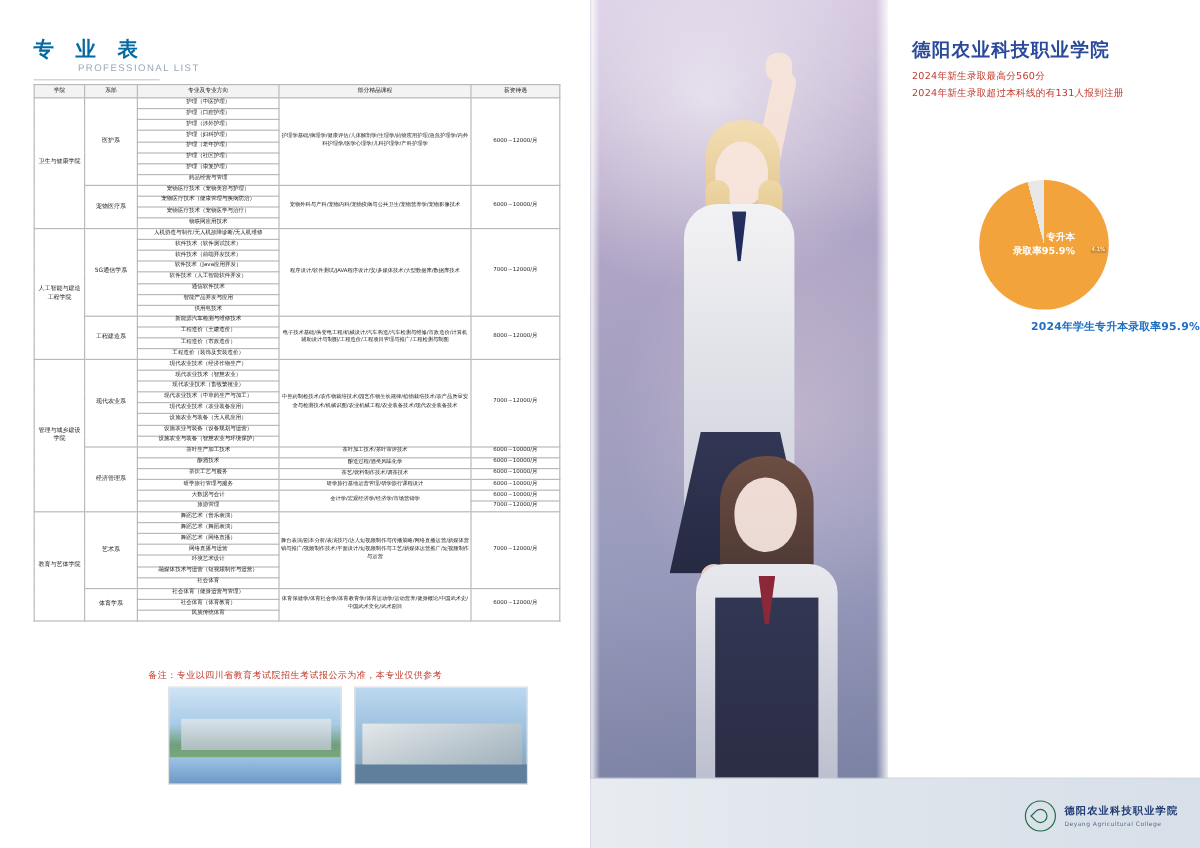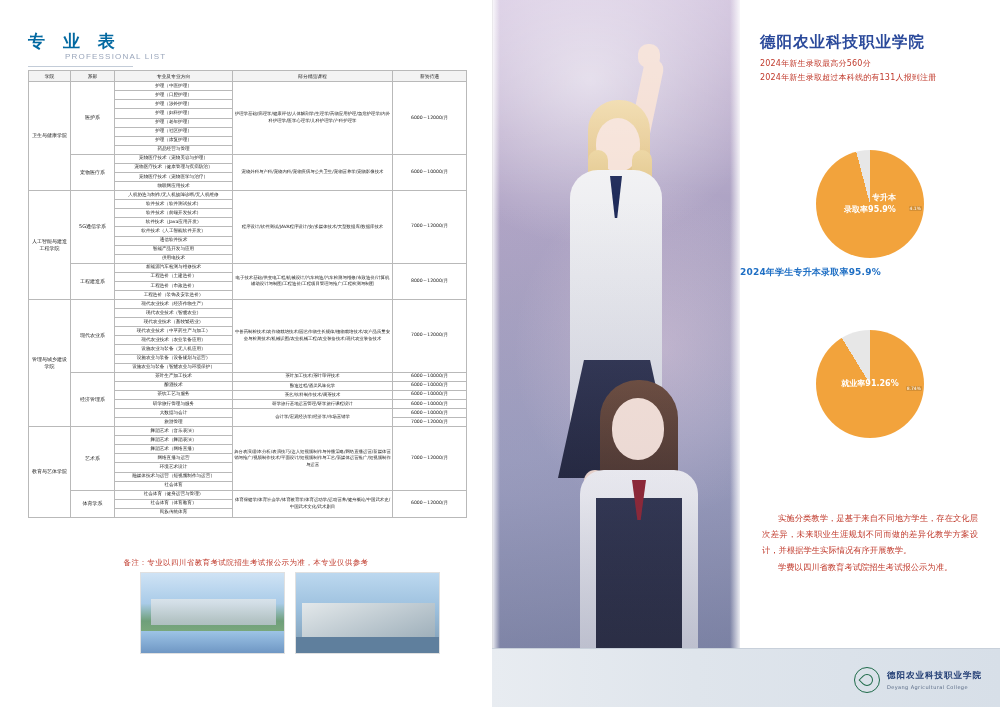--- a/index.html
+++ b/index.html
@@ -87,21 +87,21 @@
   .r-line{position:absolute;left:20px;font-size:8px;font-weight:normal;color:#c0392b;letter-spacing:.2px;}
   .r-line1{top:58px;}
   .r-line2{top:72px;}
 
   .donut-wrap{position:absolute;left:0;width:260px;}
   .donut{position:relative;width:108px;height:108px;margin:0 auto;border-radius:50%;}
   .d1{background:conic-gradient(from 0deg,#f2a33c 0deg 345.2deg,#e7e7e7 345.2deg 360deg);}
   .d2{background:conic-gradient(from 0deg,#f2a33c 0deg 328.5deg,#e7e7e7 328.5deg 360deg);}
   .donut .lab{position:absolute;left:50%;top:50%;transform:translate(-50%,-50%);text-align:right;color:#fff;font-size:8px;font-weight:bold;line-height:1.5;white-space:nowrap;}
   .donut .small{position:absolute;right:2px;top:52%;font-size:4.5px;color:#fff;background:rgba(0,0,0,.12);padding:0 1px;border-radius:1px;}
-  .d-cap{text-align:left;font-size:9px;font-weight:bold;color:#1f6fc4;margin-top:8px;letter-spacing:.2px;}
+  .d-cap{text-align:right;font-size:9px;font-weight:bold;color:#1f6fc4;margin-top:8px;letter-spacing:.2px;}
 
   .r-para{position:absolute;left:22px;top:510px;width:216px;font-size:8.3px;color:#c0392b;line-height:1.95;text-align:justify;}
   .r-para p{margin:0;text-indent:16px;}
 
   .footer-bar{position:absolute;left:492px;bottom:0;width:508px;height:58px;background:linear-gradient(90deg,#e8ecf1 0%,#dfe5ec 40%,#d7dfe8 100%);}
   .footer-sep{position:absolute;left:492px;bottom:58px;width:508px;height:1px;background:#c8d0da;}
   .logo-wrap{position:absolute;right:18px;bottom:14px;display:flex;align-items:center;gap:7px;}
   .logo-mark{width:24px;height:24px;border-radius:50%;border:1.4px solid #1f6b4a;display:flex;align-items:center;justify-content:center;}
   .logo-mark i{display:block;width:10px;height:10px;border:1.2px solid #1f6b4a;border-radius:50% 50% 50% 0;transform:rotate(45deg);}
   .logo-txt-zh{font-size:8.5px;color:#1f3b73;font-weight:bold;letter-spacing:1px;}
@@ -371,32 +371,22 @@
         <div class="lab">
           <span>专升本</span><br>
           <span>录取率95.9%</span>
         </div>
         <div class="small">4.1%</div>
       </div>
       <div class="d-cap">2024年学生专升本录取率95.9%</div>
     </div>
 
     <div class="donut-wrap" style="top:330px;">
-      <div class="donut d2">
-        <div class="lab">
-          <span>就业率91.26%</span>
-        </div>
-        <div class="small">8.74%</div>
-      </div>
     </div>
 
-    <div class="r-para">
-      <p>实施分类教学，是基于来自不同地方学生，存在文化层次差异，未来职业生涯规划不同而做的差异化教学方案设计，并根据学生实际情况有序开展教学。</p>
-      <p>学费以四川省教育考试院招生考试报公示为准。</p>
-    </div>
   </div>
 
   <div class="footer-sep"></div>
   <div class="footer-bar">
     <div class="logo-wrap">
       <div class="logo-mark">
           <i></i>
         </div>
       <div>
         <div class="logo-txt-zh">德阳农业科技职业学院</div>

